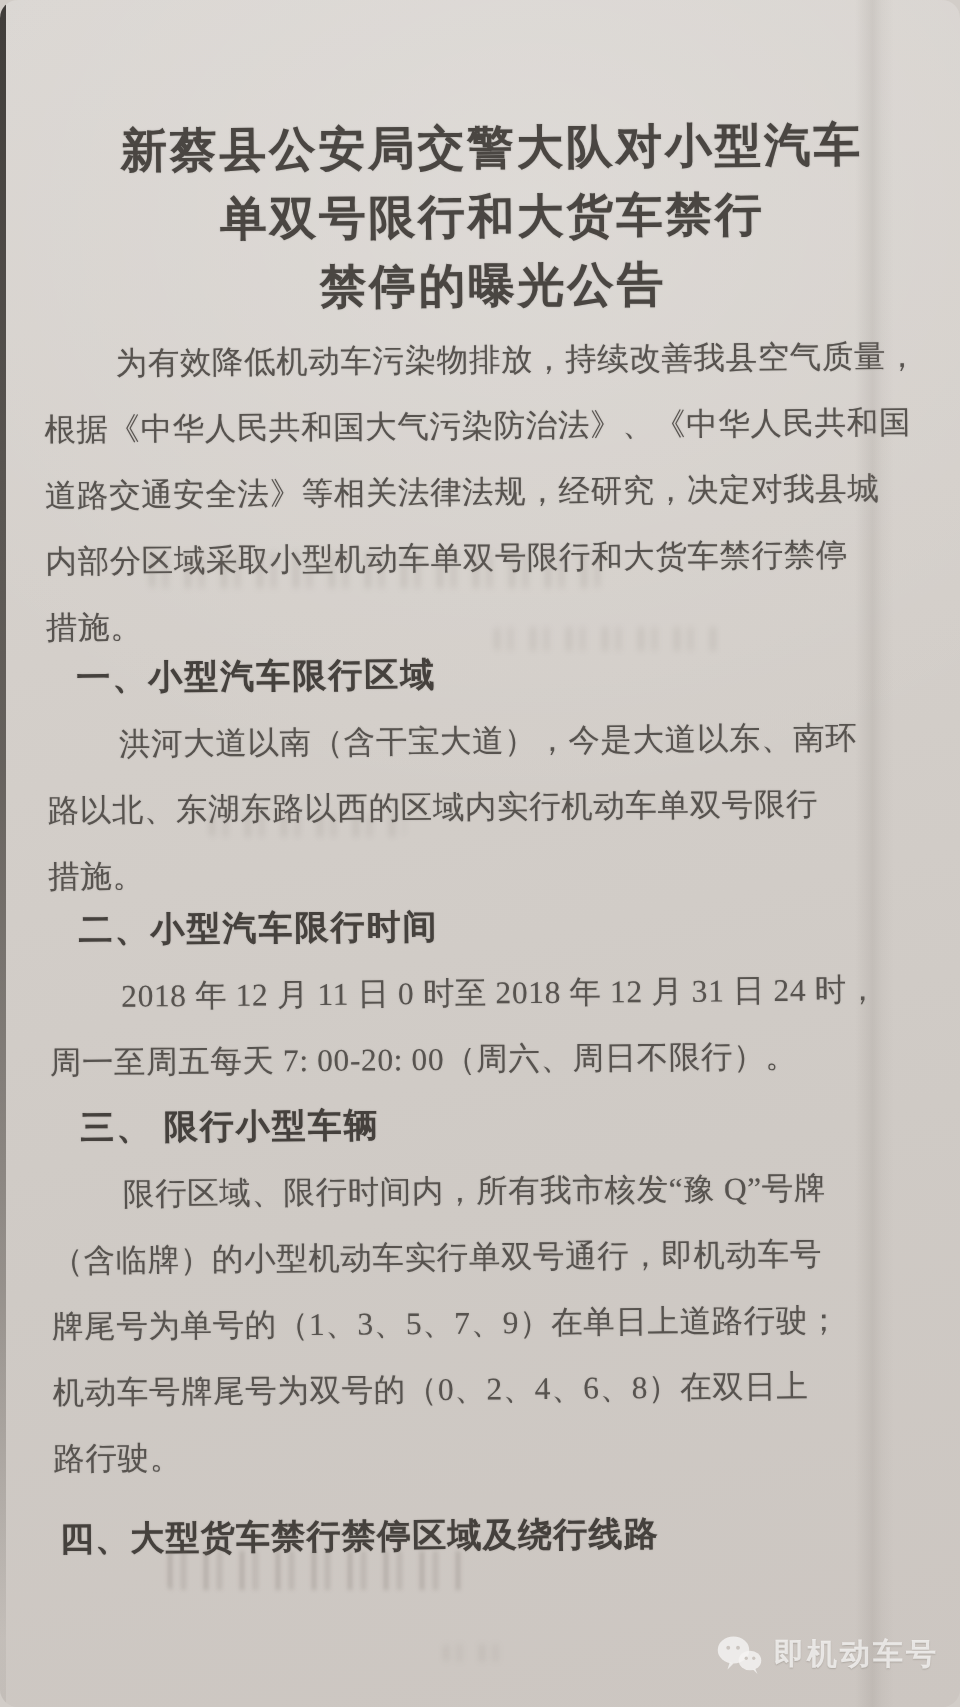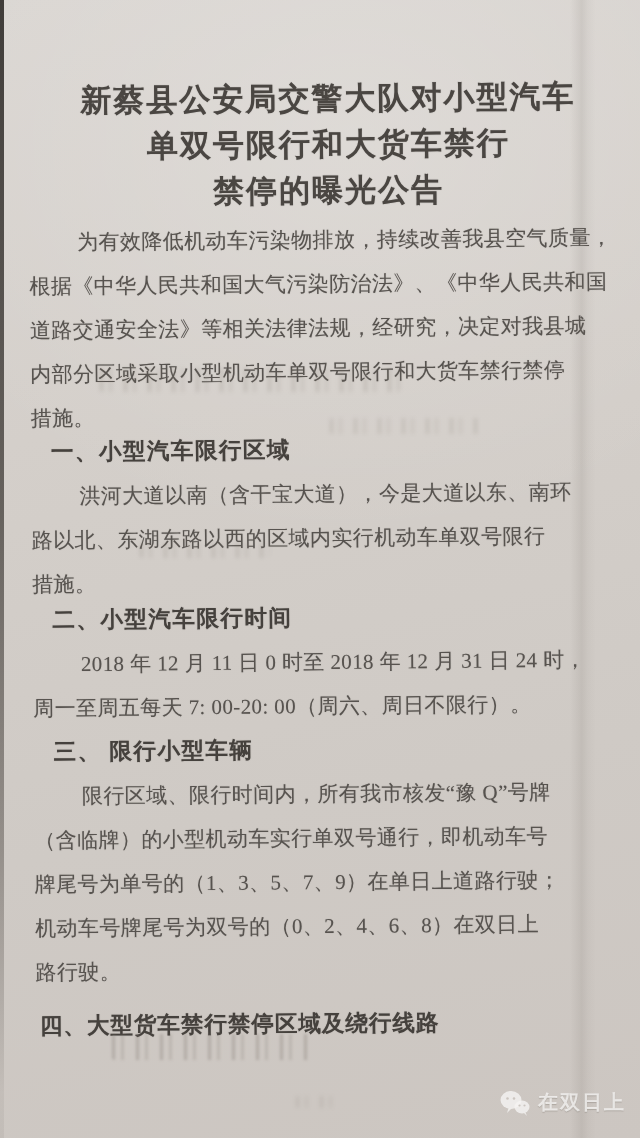--- a/index.html
+++ b/index.html
@@ -6,20 +6,21 @@
   body{
     width:640px;height:1138px;overflow:hidden;
     font-family:"Liberation Sans","DejaVu Sans",sans-serif;
     background:#d2cdc8;
   }
   .photo{
     position:relative;width:640px;height:1138px;overflow:hidden;
     background:
       radial-gradient(130% 60% at 55% 12%, rgba(255,255,255,0.16), rgba(255,255,255,0) 60%),
       linear-gradient(168deg,#dad6d2 0%,#d4cfca 35%,#cfcac5 68%,#ccc6c1 100%);
+    border-radius: 12px;
   }
   
   .edge-left{
     position:absolute;left:0;top:0;width:4px;height:100%;
     background:linear-gradient(to bottom,
       rgba(25,22,19,0.80) 0%, rgba(35,31,27,0.62) 45%,
       rgba(55,49,44,0.38) 75%, rgba(80,74,68,0.08) 96%);
   }
   .crease-right{
     position:absolute;top:0;right:44px;width:26px;height:100%;
@@ -141,16 +142,16 @@
     <svg class="wm-icon" viewBox="0 0 30 26" xmlns="http://www.w3.org/2000/svg">
       <ellipse cx="11" cy="10" rx="10.5" ry="9" fill="#ffffff" fill-opacity="0.82"></ellipse>
       <path d="M11 19 L7 23 L8.5 18.2 Z" fill="#ffffff" fill-opacity="0.82"></path>
       <circle cx="7.5" cy="8.5" r="1.3" fill="#cbc5c0"></circle>
       <circle cx="14" cy="8.5" r="1.3" fill="#cbc5c0"></circle>
       <ellipse cx="22" cy="17" rx="7.5" ry="6.5" fill="#ffffff" fill-opacity="0.82"></ellipse>
       <path d="M24 23 L27 26 L25.5 22.5 Z" fill="#ffffff" fill-opacity="0.82"></path>
       <circle cx="19.5" cy="15.5" r="1.1" fill="#cbc5c0"></circle>
       <circle cx="24.5" cy="15.5" r="1.1" fill="#cbc5c0"></circle>
     </svg>
-    <span class="wm-label">在双日上</span>
+    <span class="wm-label">即机动车号</span>
   </div>
 
 </div>
 
 </body></html>

